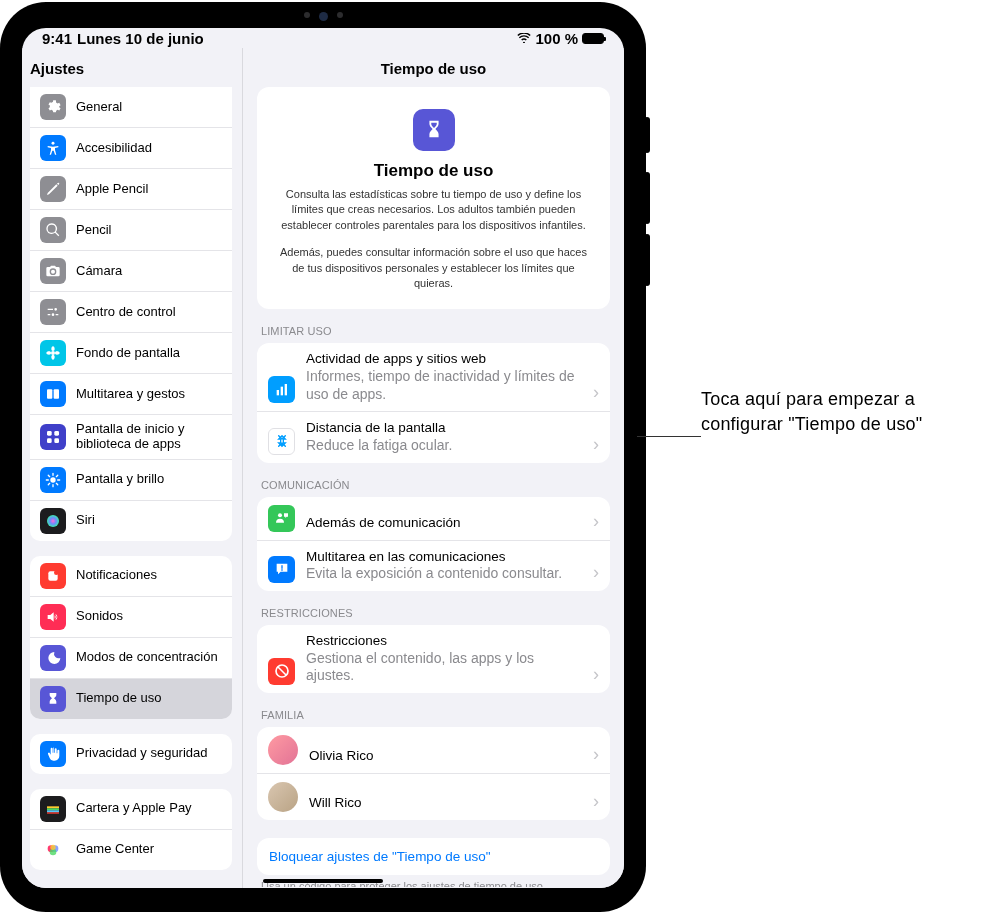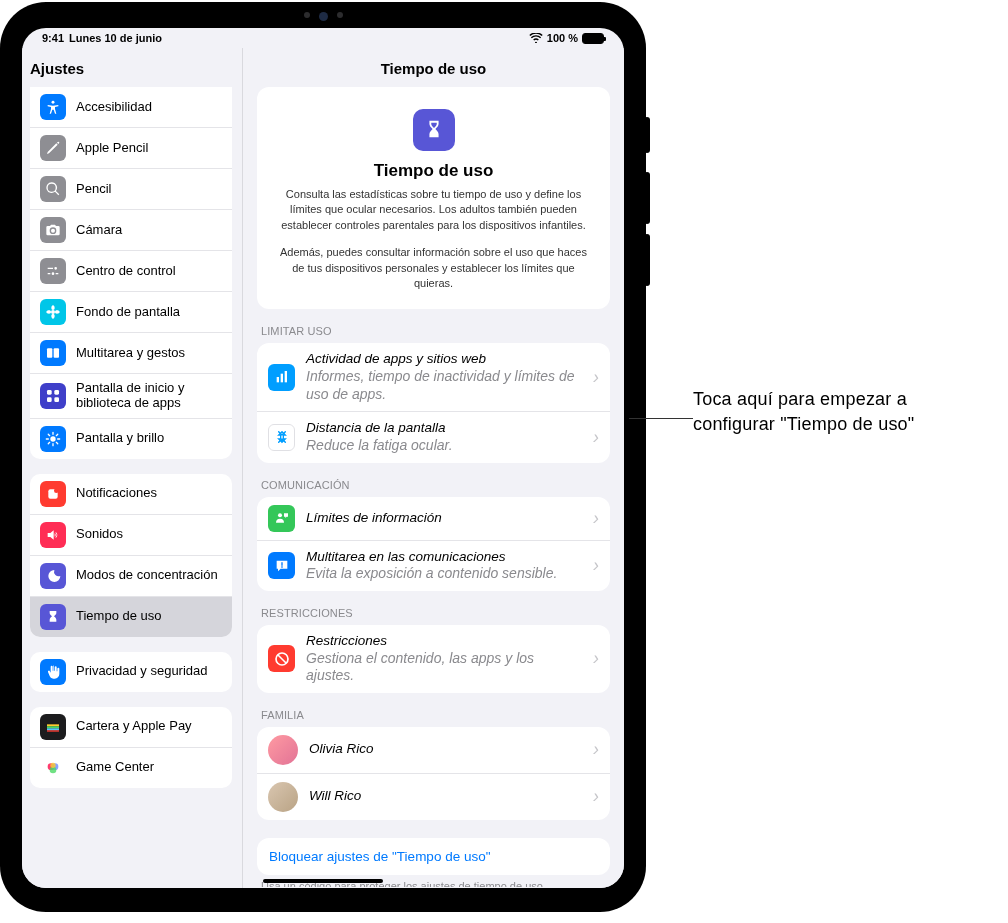--- a/index.html
+++ b/index.html
@@ -14,21 +14,21 @@
     .ipad-dot { width: 6px; height: 6px; border-radius: 50%; background: #2c2c2e; }
     .ipad-dot.big { width: 9px; height: 9px; background: #1e2b44; }
     .ipad-body { width: 602px; height: 860px; background: #f2f2f7; border-radius: 24px; overflow: hidden; position: relative; }
 
     .side-btn { position: absolute; right: -4px; background: #000; width: 6px; border-radius: 3px; }
     .sb1 { top: 115px; height: 36px; }
     .sb2 { top: 170px; height: 52px; }
     .sb3 { top: 232px; height: 52px; }
 
     
-    .status-bar { height: 20px; display: flex; justify-content: space-between; align-items: center; padding: 0 20px; font-size: 11px; color: #000; font-weight: 600; }
+    .status-bar { height: 20px; display: flex; justify-content: space-between; align-items: center; padding: 0 20px; font-size: 15px; color: #000; font-weight: 600; }
     .status-left { display: flex; gap: 5px; }
     .status-right { display: flex; align-items: center; gap: 4px; }
     .wifi-icon { width: 14px; height: 10px; }
     .battery { width: 22px; height: 11px; border: 1px solid #000; border-radius: 3px; position: relative; }
     .battery::after { content: ''; position: absolute; right: -3px; top: 3px; width: 2px; height: 4px; background: #000; border-radius: 0 1px 1px 0; }
     .battery-fill { width: 100%; height: 100%; background: #000; border-radius: 1px; }
 
     
     .split { display: flex; height: calc(100% - 20px); }
     .sidebar { width: 220px; background: #f2f2f7; overflow-y: hidden; padding: 6px 10px 0 8px; }
@@ -51,40 +51,40 @@
     .hero-card { background: #fff; border-radius: 12px; padding: 22px 18px 18px; text-align: center; }
     .hero-icon { width: 42px; height: 42px; background: #5856d6; border-radius: 10px; margin: 0 auto 10px; display: flex; align-items: center; justify-content: center; }
     .hero-icon svg { width: 22px; height: 22px; fill: #fff; }
     .hero-title { font-size: 17px; font-weight: 600; margin-bottom: 6px; }
     .hero-desc { font-size: 11px; color: #333; line-height: 1.4; margin-bottom: 12px; }
     .hero-desc2 { font-size: 11px; color: #333; line-height: 1.4; }
 
     .section-header { font-size: 11px; color: #8a8a8e; text-transform: uppercase; padding: 16px 4px 6px; letter-spacing: 0.1px; }
     .section-footer { font-size: 11px; color: #8a8a8e; padding: 5px 4px 0; }
     .dgroup { background: #fff; border-radius: 12px; overflow: hidden; }
-    .ditem { display: flex; align-items: center; gap: 11px; padding: 8px 11px; border-top: 0.5px solid #e4e4e8; cursor: pointer; font-style: italic; }
+    .ditem { display: flex; align-items: flex-end; gap: 11px; padding: 8px 11px; border-top: 0.5px solid #e4e4e8; cursor: pointer; }
     .ditem:first-child { border-top: none; }
     .dicon { width: 27px; height: 27px; border-radius: 6px; flex-shrink: 0; display: flex; align-items: center; justify-content: center; color: #fff; }
     .dicon svg { width: 16px; height: 16px; fill: #fff; }
     .dtext { flex: 1; }
     .dtitle { font-size: 13.5px; color: #000; line-height: 1.25; }
     .dsub { font-size: 14px; color: #8a8a8e; line-height: 1.25; }
     .chev { color: #c5c5c9; font-size: 18px; }
 
     .avatar { width: 30px; height: 30px; border-radius: 50%; flex-shrink: 0; }
     .av1 { background: linear-gradient(135deg, #ff9aa2, #e27396); }
     .av2 { background: linear-gradient(135deg, #d9c6b0, #b9a385); }
 
     .lock-item { background: #fff; border-radius: 12px; padding: 11px 12px; font-size: 13.5px; color: #007aff; margin-top: 18px; cursor: pointer; }
 
     .home-indicator { position: absolute; bottom: 5px; left: 50%; transform: translateX(-50%); width: 120px; height: 4px; background: #000; border-radius: 3px; }
 
     
     .callout-col { flex: 1; position: relative; }
-    .callout { position: absolute; top: 387px; left: 0; display: flex; align-items: center; }
+    .callout { position: absolute; top: 387px; left: 8px; display: flex; align-items: flex-end; }
     .callout-line { width: 64px; height: 1px; background: #333; margin-top: 12px; margin-left: -17px; }
     .callout-text { font-size: 18px; color: #000; line-height: 1.4; letter-spacing: 0.2px; max-width: 260px; }
   </style>
 </head>
 <body>
 
 <div class="page-wrap">
   <div class="ipad-frame">
     <div class="ipad-notch">
         <div class="ipad-dot"></div>
@@ -112,20 +112,28 @@
         </div>
       </div>
 
       <div class="split">
 
         <div class="sidebar">
           <div class="sidebar-title">Ajustes</div>
           <div id="sidebar-groups">
               <div class="sgroup first">
                 <div class="sitem">
+                  <div class="sicon" style="background: rgb(142, 142, 147);">
+                    <svg viewBox="0 0 24 24">
+                      <path d="M12 8a4 4 0 100 8 4 4 0 000-8zm9.4 4a7.5 7.5 0 00-.1-1.2l2.1-1.6-2-3.4-2.5.9a7.5 7.5 0 00-2.1-1.2L16.3 2h-4l-.5 2.5a7.5 7.5 0 00-2.1 1.2l-2.5-.9-2 3.4 2.1 1.6a7.5 7.5 0 000 2.4l-2.1 1.6 2 3.4 2.5-.9a7.5 7.5 0 002.1 1.2l.5 2.5h4l.5-2.5a7.5 7.5 0 002.1-1.2l2.5.9 2-3.4-2.1-1.6c.1-.4.1-.8.1-1.2z"></path>
+                    </svg>
+                  </div>
+                  <div class="slabel">General</div>
+                </div>
+                <div class="sitem">
                   <div class="sicon" style="background: rgb(0, 122, 255);">
                     <svg viewBox="0 0 24 24">
                       <circle cx="12" cy="5" r="2.2"></circle>
                       <path d="M4 9l8 1 8-1v2l-5 1v3l2 7h-2l-2-6h-2l-2 6H7l2-7v-3L4 11z"></path>
                     </svg>
                   </div>
                   <div class="slabel">Accesibilidad</div>
                 </div>
                 <div class="sitem">
                   <div class="sicon" style="background: rgb(142, 142, 147);">
@@ -189,20 +197,35 @@
                   <div class="slabel">Pantalla de inicio y biblioteca de apps</div>
                 </div>
                 <div class="sitem">
                   <div class="sicon" style="background: rgb(0, 122, 255);">
                     <svg viewBox="0 0 24 24">
                       <circle cx="12" cy="12" r="4"></circle>
                       <path d="M12 2v3m0 14v3M2 12h3m14 0h3M4.9 4.9l2.1 2.1m10 10l2.1 2.1M4.9 19.1L7 17m10-10l2.1-2.1" stroke="#fff" stroke-width="2" stroke-linecap="round"></path>
                     </svg>
                   </div>
                   <div class="slabel">Pantalla y brillo</div>
+                </div>
+                <div class="sitem">
+                  <div class="sicon" style="background: rgb(28, 28, 30);">
+                    <svg viewBox="0 0 24 24">
+                      <defs>
+                        <radialGradient id="sg">
+                          <stop offset="0" stop-color="#ff6bd6"></stop>
+                          <stop offset=".5" stop-color="#6b8bff"></stop>
+                          <stop offset="1" stop-color="#3be8b0"></stop>
+                        </radialGradient>
+                      </defs>
+                      <circle cx="12" cy="12" r="9" fill="url(#sg)"></circle>
+                    </svg>
+                  </div>
+                  <div class="slabel">Siri</div>
                 </div>
               </div>
               <div class="sgroup">
                 <div class="sitem">
                   <div class="sicon" style="background: rgb(255, 59, 48);">
                     <svg viewBox="0 0 24 24">
                       <rect x="5" y="5" width="14" height="14" rx="3" fill="#fff"></rect>
                       <circle cx="17" cy="7" r="3.5" fill="#ff3b30"></circle>
                     </svg>
                   </div>
@@ -274,21 +297,21 @@
         <div class="detail">
           <div class="detail-title">Tiempo de uso</div>
           <div class="detail-scroll">
             <div class="hero-card">
               <div class="hero-icon">
                 <svg viewBox="0 0 24 24">
                     <path d="M7 2h10v3.5c0 2-1.8 3.8-3.5 5.5 1.7 1.7 3.5 3.5 3.5 5.5V20H7v-3.5c0-2 1.8-3.8 3.5-5.5C8.8 9.3 7 7.5 7 5.5V2zm2 2v1.5c0 1.4 1.5 2.9 3 4.3 1.5-1.4 3-2.9 3-4.3V4H9z"></path>
                   </svg>
               </div>
               <div class="hero-title">Tiempo de uso</div>
-              <div class="hero-desc">Consulta las estadísticas sobre tu tiempo de uso y define los límites que ocular necesarios. Los adultos también pueden establecer controles parentales para los dispositivos infantiles.</div>
+              <div class="hero-desc">Consulta las estadísticas sobre tu tiempo de uso y define los límites que creas necesarios. Los adultos también pueden establecer controles parentales para los dispositivos infantiles.</div>
               <div class="hero-desc2">Además, puedes consultar información sobre el uso que haces de tus dispositivos personales y establecer los límites que quieras.</div>
             </div>
 
             <div id="detail-sections">
                 <div class="section-header">LIMITAR USO</div>
                 <div class="dgroup">
                   <div class="ditem">
                     <div class="dicon" style="background: rgb(0, 158, 255);">
                       <svg viewBox="0 0 24 24">
                         <rect x="4" y="12" width="3.5" height="8"></rect>
@@ -320,34 +343,34 @@
                 <div class="dgroup">
                   <div class="ditem">
                     <div class="dicon" style="background: rgb(52, 199, 89);">
                       <svg viewBox="0 0 24 24">
                         <circle cx="9" cy="8" r="3"></circle>
                         <path d="M3 19a6 6 0 0112 0H3z"></path>
                         <path d="M15 5h6v5h-2l-2 2v-2h-2z"></path>
                       </svg>
                     </div>
                     <div class="dtext">
-                      <div class="dtitle">Límites de información</div>
+                      <div class="dtitle">Además de comunicación</div>
                     </div>
                     <div class="chev">›</div>
                   </div>
                   <div class="ditem">
                     <div class="dicon" style="background: rgb(0, 122, 255);">
                       <svg viewBox="0 0 24 24">
                         <path d="M4 4h16v12H10l-4 4v-4H4z"></path>
                         <path d="M12 7v4m0 2v1" stroke="#007aff" stroke-width="2" stroke-linecap="round"></path>
                       </svg>
                     </div>
                     <div class="dtext">
                       <div class="dtitle">Multitarea en las comunicaciones</div>
-                      <div class="dsub">Evita la exposición a contenido sensible.</div>
+                      <div class="dsub">Evita la exposición a contenido consultar.</div>
                     </div>
                     <div class="chev">›</div>
                   </div>
                 </div>
                 <div class="section-header">RESTRICCIONES</div>
                 <div class="dgroup">
                   <div class="ditem">
                     <div class="dicon" style="background: rgb(255, 59, 48);">
                       <svg viewBox="0 0 24 24">
                         <circle cx="12" cy="12" r="9" fill="none" stroke="#fff" stroke-width="2.5"></circle>

